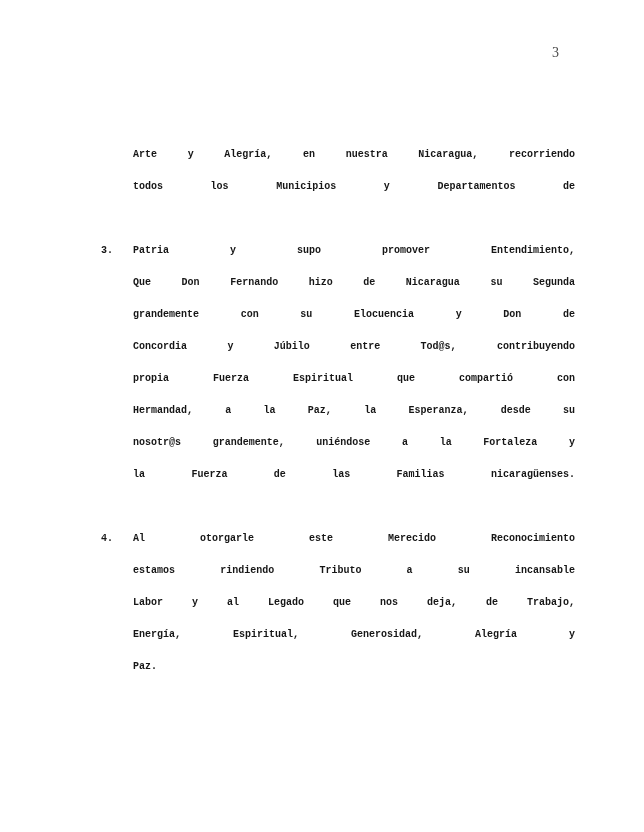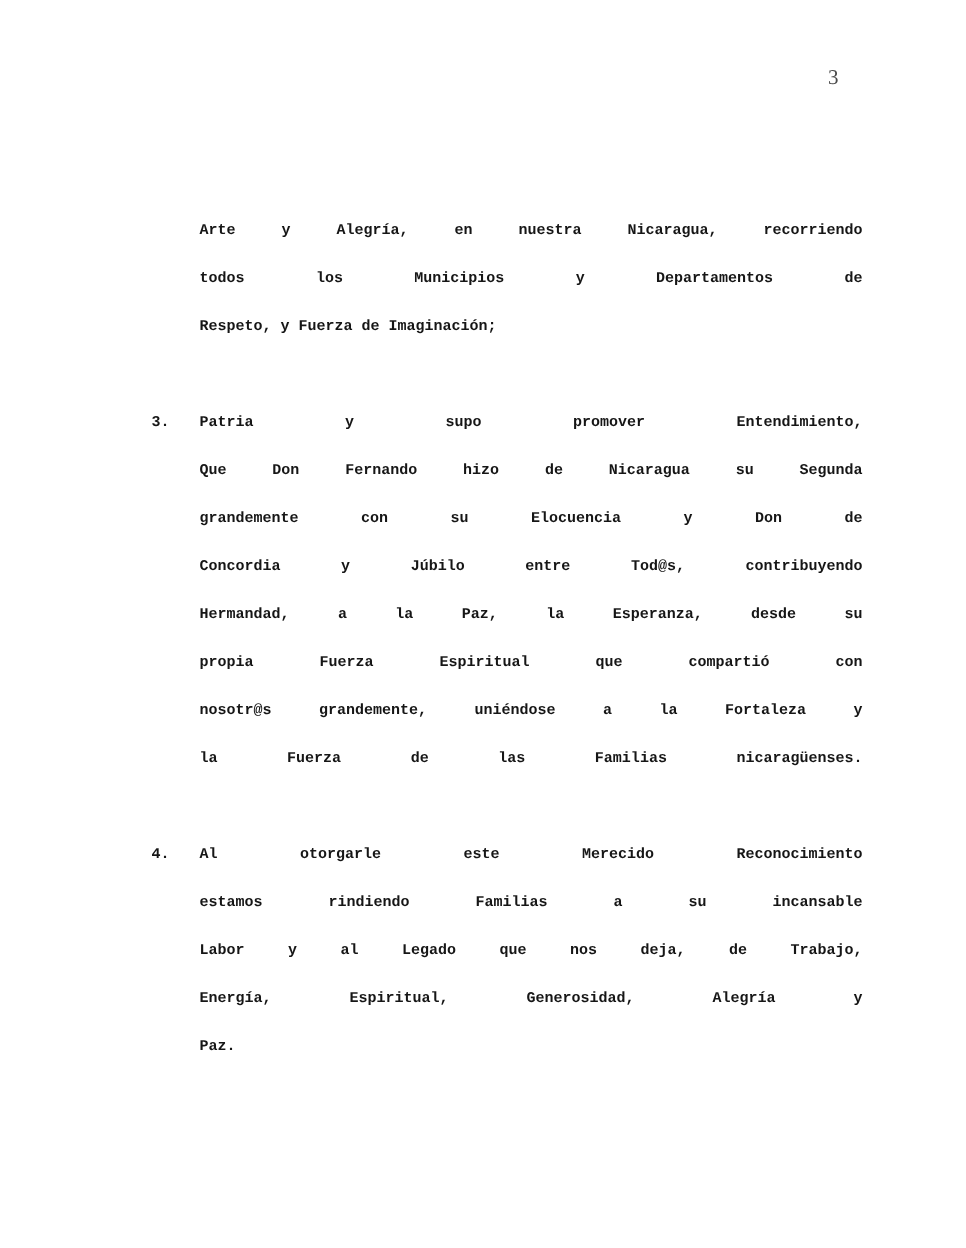--- a/index.html
+++ b/index.html
@@ -62,35 +62,34 @@
 </style>
 </head>
 <body>
 
 <div class="page">
   <div class="page-number">3</div>
   <div class="doc-body">
       <div class="paragraph">
         <div class="line">Arte y Alegría, en nuestra Nicaragua, recorriendo</div>
         <div class="line">todos los Municipios y Departamentos de</div>
-        <div class="line no-stretch">Respeto, y Fuerza de Imaginación;</div>
       </div>
       <div class="paragraph">
         <span class="marker">3.</span>
         <div class="line">Patria y supo promover Entendimiento,</div>
         <div class="line">Que Don Fernando hizo de Nicaragua su Segunda</div>
         <div class="line">grandemente con su Elocuencia y Don de</div>
         <div class="line">Concordia y Júbilo entre Tod@s, contribuyendo</div>
+        <div class="line">propia Fuerza Espiritual que compartió con</div>
         <div class="line">Hermandad, a la Paz, la Esperanza, desde su</div>
-        <div class="line">propia Fuerza Espiritual que compartió con</div>
         <div class="line">nosotr@s grandemente, uniéndose a la Fortaleza y</div>
         <div class="line">la Fuerza de las Familias nicaragüenses.</div>
       </div>
       <div class="paragraph">
         <span class="marker">4.</span>
         <div class="line">Al otorgarle este Merecido Reconocimiento</div>
-        <div class="line">estamos rindiendo Familias a su incansable</div>
+        <div class="line">estamos rindiendo Tributo a su incansable</div>
         <div class="line">Labor y al Legado que nos deja, de Trabajo,</div>
         <div class="line">Energía, Espiritual, Generosidad, Alegría y</div>
         <div class="line no-stretch">Paz.</div>
       </div>
     </div>
 </div>
 
 </body></html>

